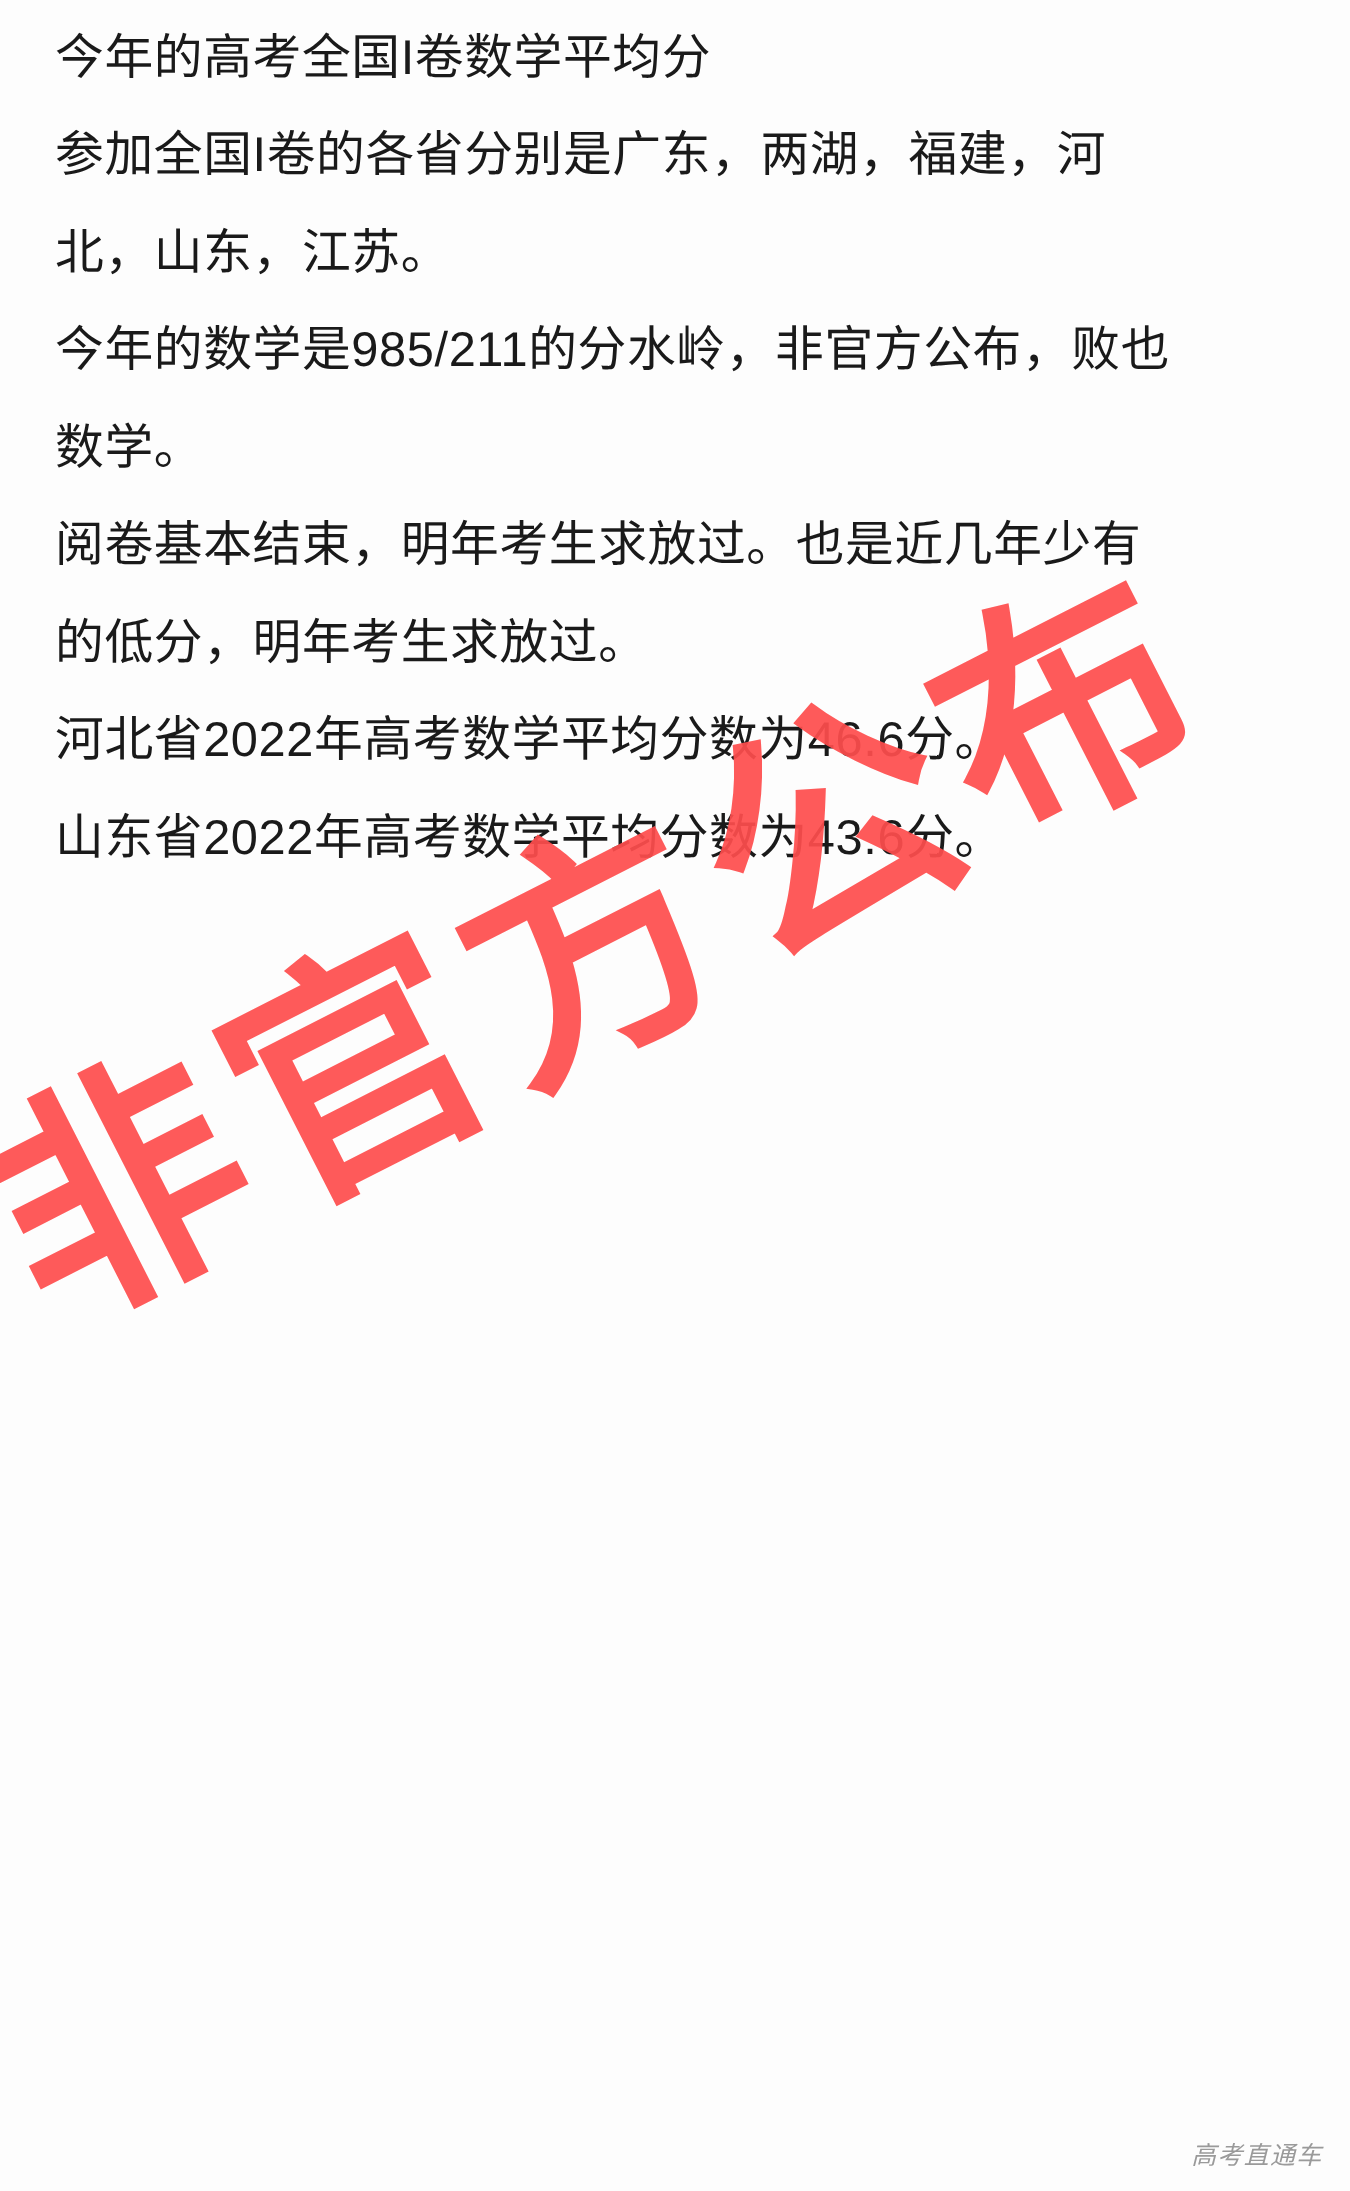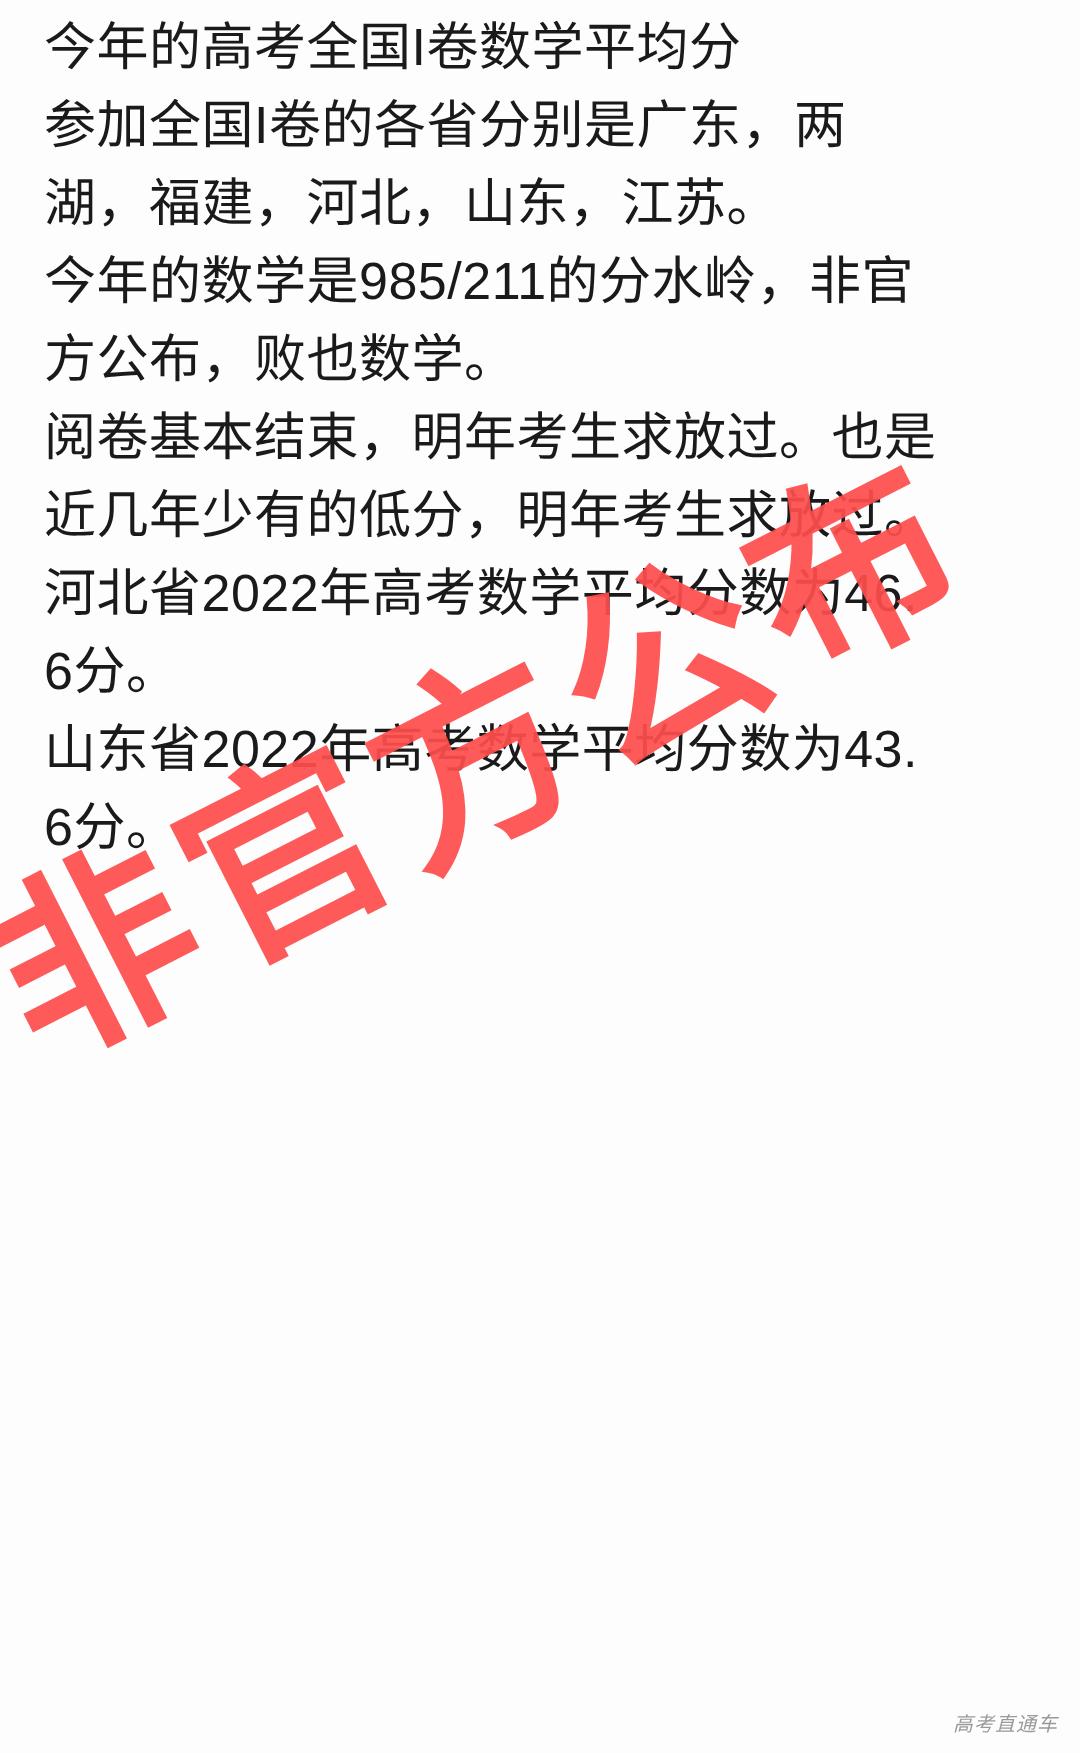--- a/index.html
+++ b/index.html
@@ -21,21 +21,21 @@
     background: #fdfdfd;
   }
 
   
   #article {
     position: absolute;
     left: 44px;
     top: 8px;
     width: 900px;
     color: #1a1a1a;
-    font-size: 52px;
+    font-size: 39px;
     line-height: 78px;
     letter-spacing: 0.5px;
     font-weight: 400;
   }
 
   #article p {
     margin: 0;
     padding: 0;
     white-space: normal;
     word-break: break-all;

